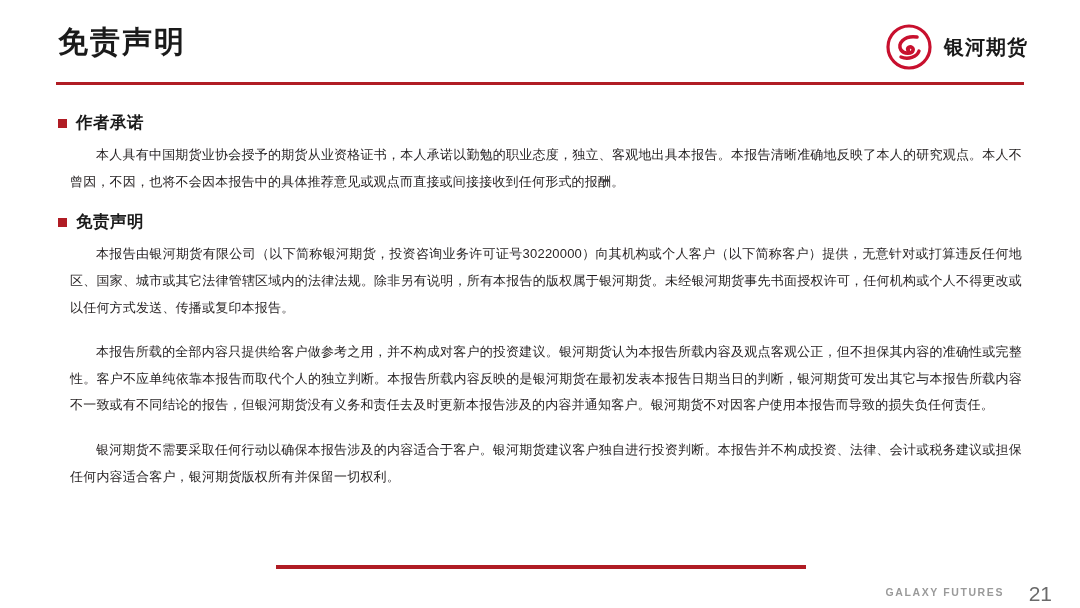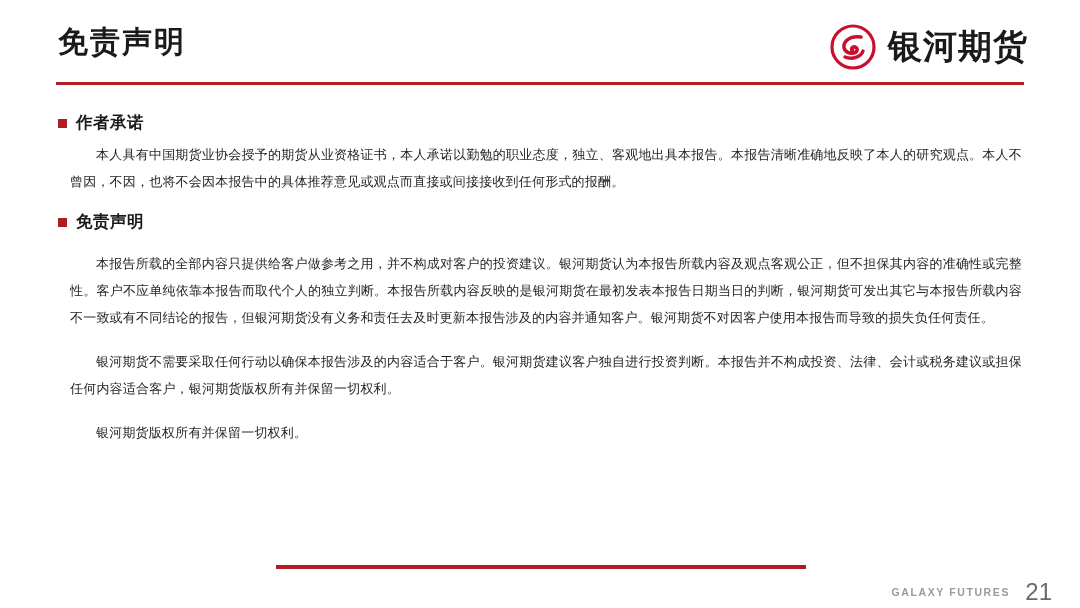--- a/index.html
+++ b/index.html
@@ -54,21 +54,21 @@
     display: flex;
     align-items: center;
     gap: 12px;
   }
   .brand-logo {
     width: 46px;
     height: 46px;
     position: relative;
   }
   .brand-name {
-    font-size: 34px;
+    font-size: 20px;
     font-weight: bold;
     color: #1a1a1a;
     letter-spacing: 1px;
   }
 
   
   .content {
     position: absolute;
     left: 0;
     top: 96px;
@@ -114,32 +114,32 @@
   .footer-rule {
     position: absolute;
     left: 276px;
     top: 565px;
     width: 530px;
     height: 4px;
     background: #b01c24;
   }
   .footer-brand {
     position: absolute;
-    right: 70px;
+    right: 76px;
     bottom: 10px;
     font-size: 10.5px;
     color: #9a9a9a;
     letter-spacing: 1.6px;
     font-weight: bold;
   }
   .page-number {
     position: absolute;
     right: 28px;
     bottom: 2px;
-    font-size: 24px;
+    font-size: 21px;
     color: #6a6a6a;
     font-weight: normal;
   }
 </style>
 </head>
 <body>
 
 <div class="slide">
 
   <div class="header">
@@ -165,23 +165,23 @@
         <span class="section-title">作者承诺</span>
       </div>
       <p class="para">本人具有中国期货业协会授予的期货从业资格证书，本人承诺以勤勉的职业态度，独立、客观地出具本报告。本报告清晰准确地反映了本人的研究观点。本人不曾因，不因，也将不会因本报告中的具体推荐意见或观点而直接或间接接收到任何形式的报酬。</p>
     </div>
 
     <div class="section">
       <div class="section-head">
         <span class="bullet-square"></span>
         <span class="section-title">免责声明</span>
       </div>
+      <p class="para">本报告由银河期货有限公司（以下简称银河期货，投资咨询业务许可证号30220000）向其机构或个人客户（以下简称客户）提供，无意针对或打算违反任何地区、国家、城市或其它法律管辖区域内的法律法规。除非另有说明，所有本报告的版权属于银河期货。未经银河期货事先书面授权许可，任何机构或个人不得更改或以任何方式发送、传播或复印本报告。</p>
       <p class="para tight">本报告所载的全部内容只提供给客户做参考之用，并不构成对客户的投资建议。银河期货认为本报告所载内容及观点客观公正，但不担保其内容的准确性或完整性。客户不应单纯依靠本报告而取代个人的独立判断。本报告所载内容反映的是银河期货在最初发表本报告日期当日的判断，银河期货可发出其它与本报告所载内容不一致或有不同结论的报告，但银河期货没有义务和责任去及时更新本报告涉及的内容并通知客户。银河期货不对因客户使用本报告而导致的损失负任何责任。</p>
       <p class="para tight">银河期货不需要采取任何行动以确保本报告涉及的内容适合于客户。银河期货建议客户独自进行投资判断。本报告并不构成投资、法律、会计或税务建议或担保任何内容适合客户，银河期货版权所有并保留一切权利。</p>
-      <p class="para tight">银河期货版权所有并保留一切权利。</p>
     </div>
 
   </div>
 
   <div class="footer-rule"></div>
   <div class="footer-brand">GALAXY FUTURES</div>
   <div class="page-number">21</div>
 
 </div>
 

